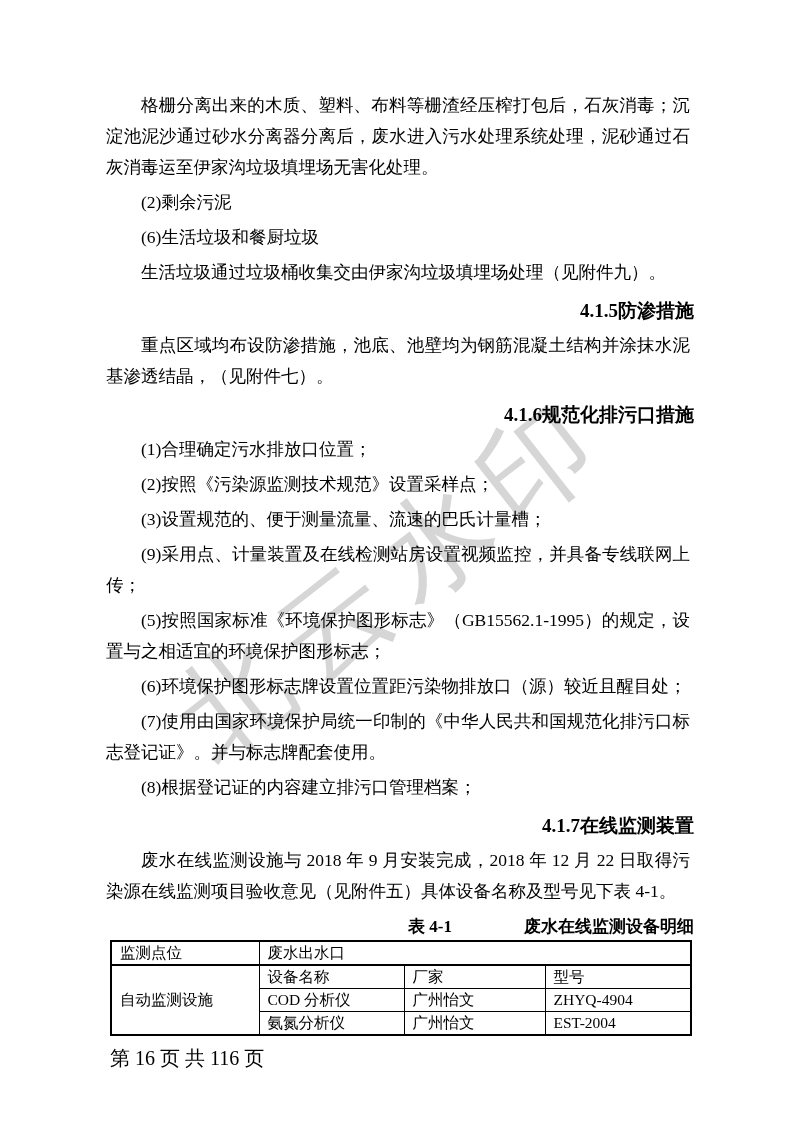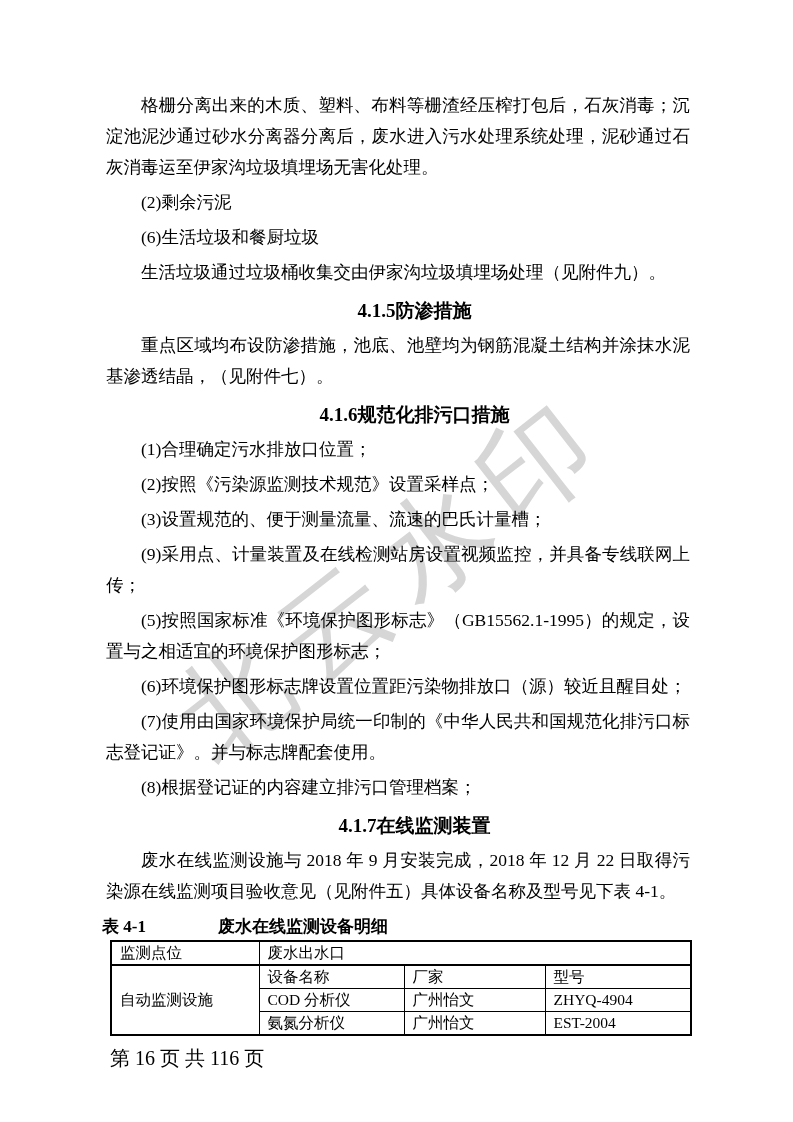--- a/index.html
+++ b/index.html
@@ -38,26 +38,26 @@
   p.body {
     margin: 4px;
     text-indent: 2em;
   }
   h3.heading {
     margin: 7px 0 0 0;
     font-size: 19px;
     line-height: 31px;
     font-weight: 700;
     text-indent: 33px;
-    text-align: center;
+    text-align: right;
   }
 
   .table-caption {
     margin-top: 7px;
-    text-align: left;
+    text-align: right;
     font-weight: 700;
     font-size: 17px;
     line-height: 26px;
     text-indent: 0;
   }
   .cap-gap { display: inline-block; width: 72px; }
 
   table.equip {
     border-collapse: collapse;
     margin-left: 8px;

